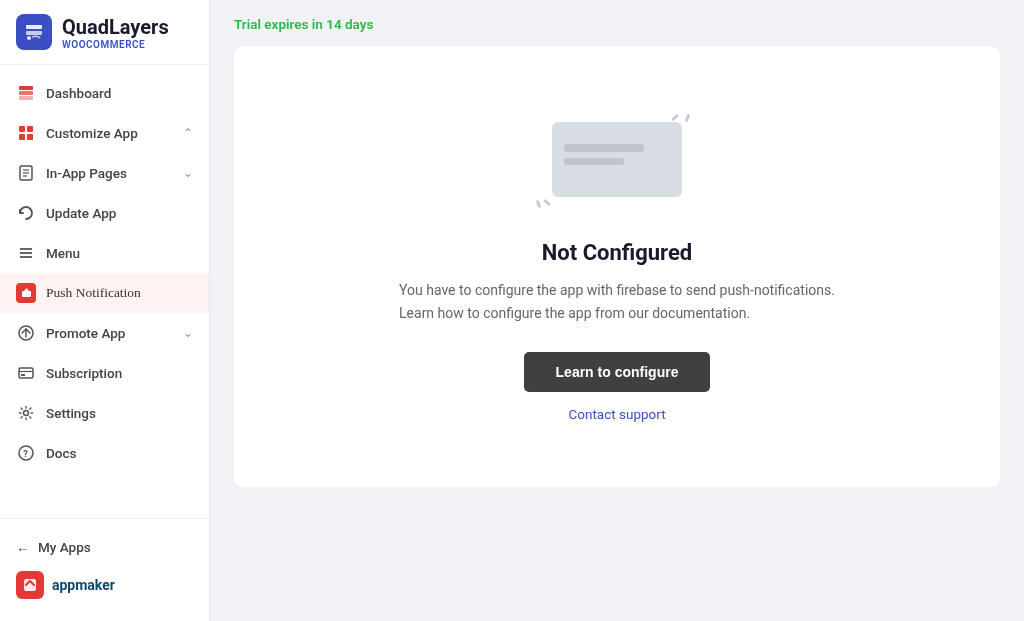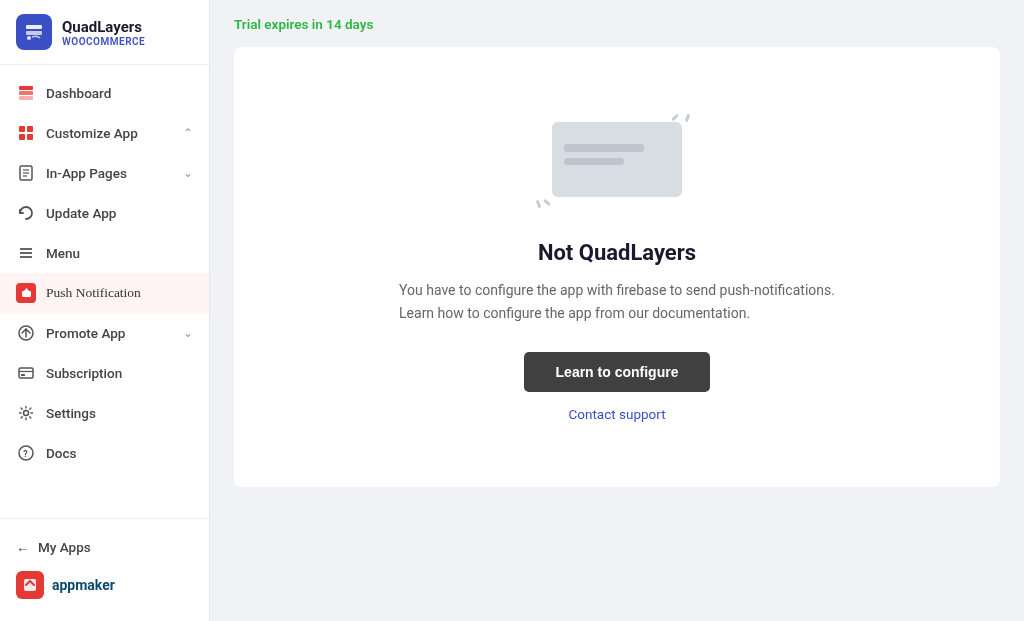--- a/index.html
+++ b/index.html
@@ -42,21 +42,21 @@
       margin-right: 10px;
       flex-shrink: 0;
     }
 
     .logo-text-block {
       display: flex;
       flex-direction: column;
     }
 
     .logo-title {
-      font-size: 15px;
+      font-size: 20px;
       font-weight: 700;
       color: #1a1a2e;
     }
 
     .logo-sub {
       font-size: 10px;
       color: #3b4fc4;
       font-weight: 600;
       letter-spacing: 0.5px;
     }
@@ -459,21 +459,21 @@
     <div class="content-card">
 
       <div class="illustration">
         <div class="illustration-card"></div>
         <div class="spark1"></div>
         <div class="spark2"></div>
         <div class="spark3"></div>
         <div class="spark4"></div>
       </div>
 
-      <h2 class="not-configured-title">Not QuadLayers</h2>
+      <h2 class="not-configured-title">Not Configured</h2>
 
       <p class="not-configured-desc">
         <span>You have to configure the app with firebase to send push-notifications.</span><br>
         <span>Learn how to configure the app from our documentation.</span>
       </p>
 
       <button class="btn-configure">Learn to configure</button>
 
       <a class="contact-support-link">Contact support</a>
     </div>

